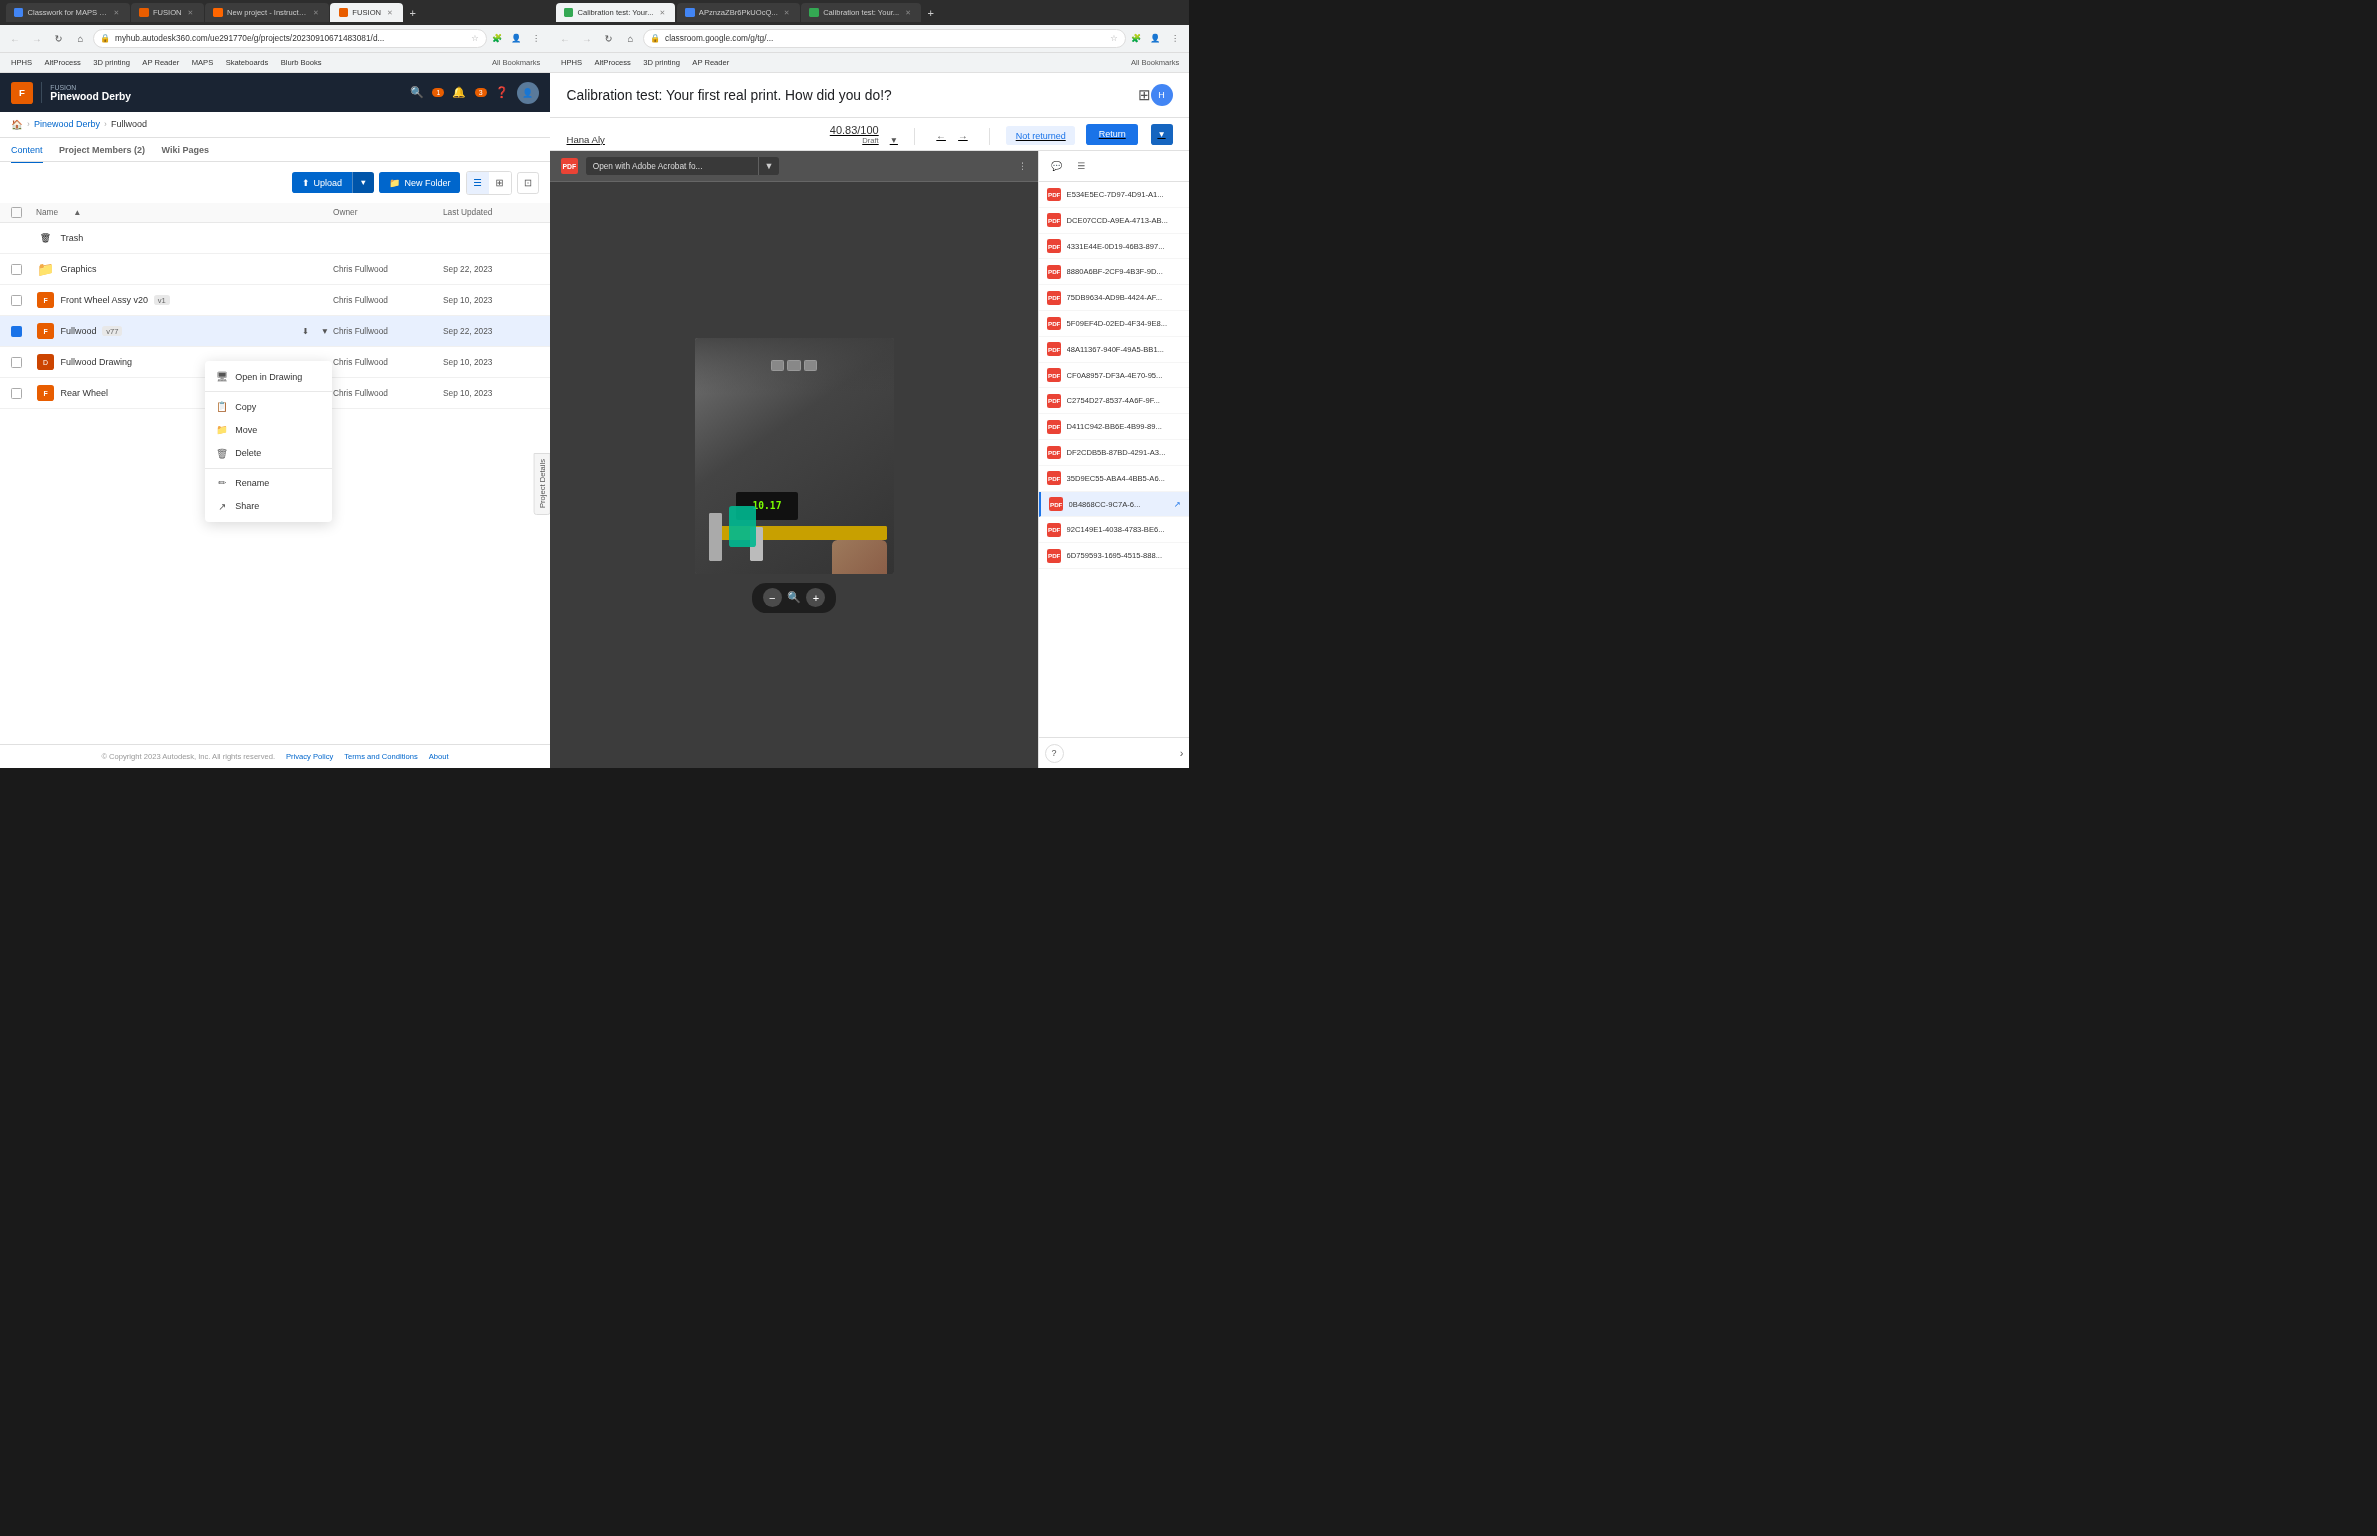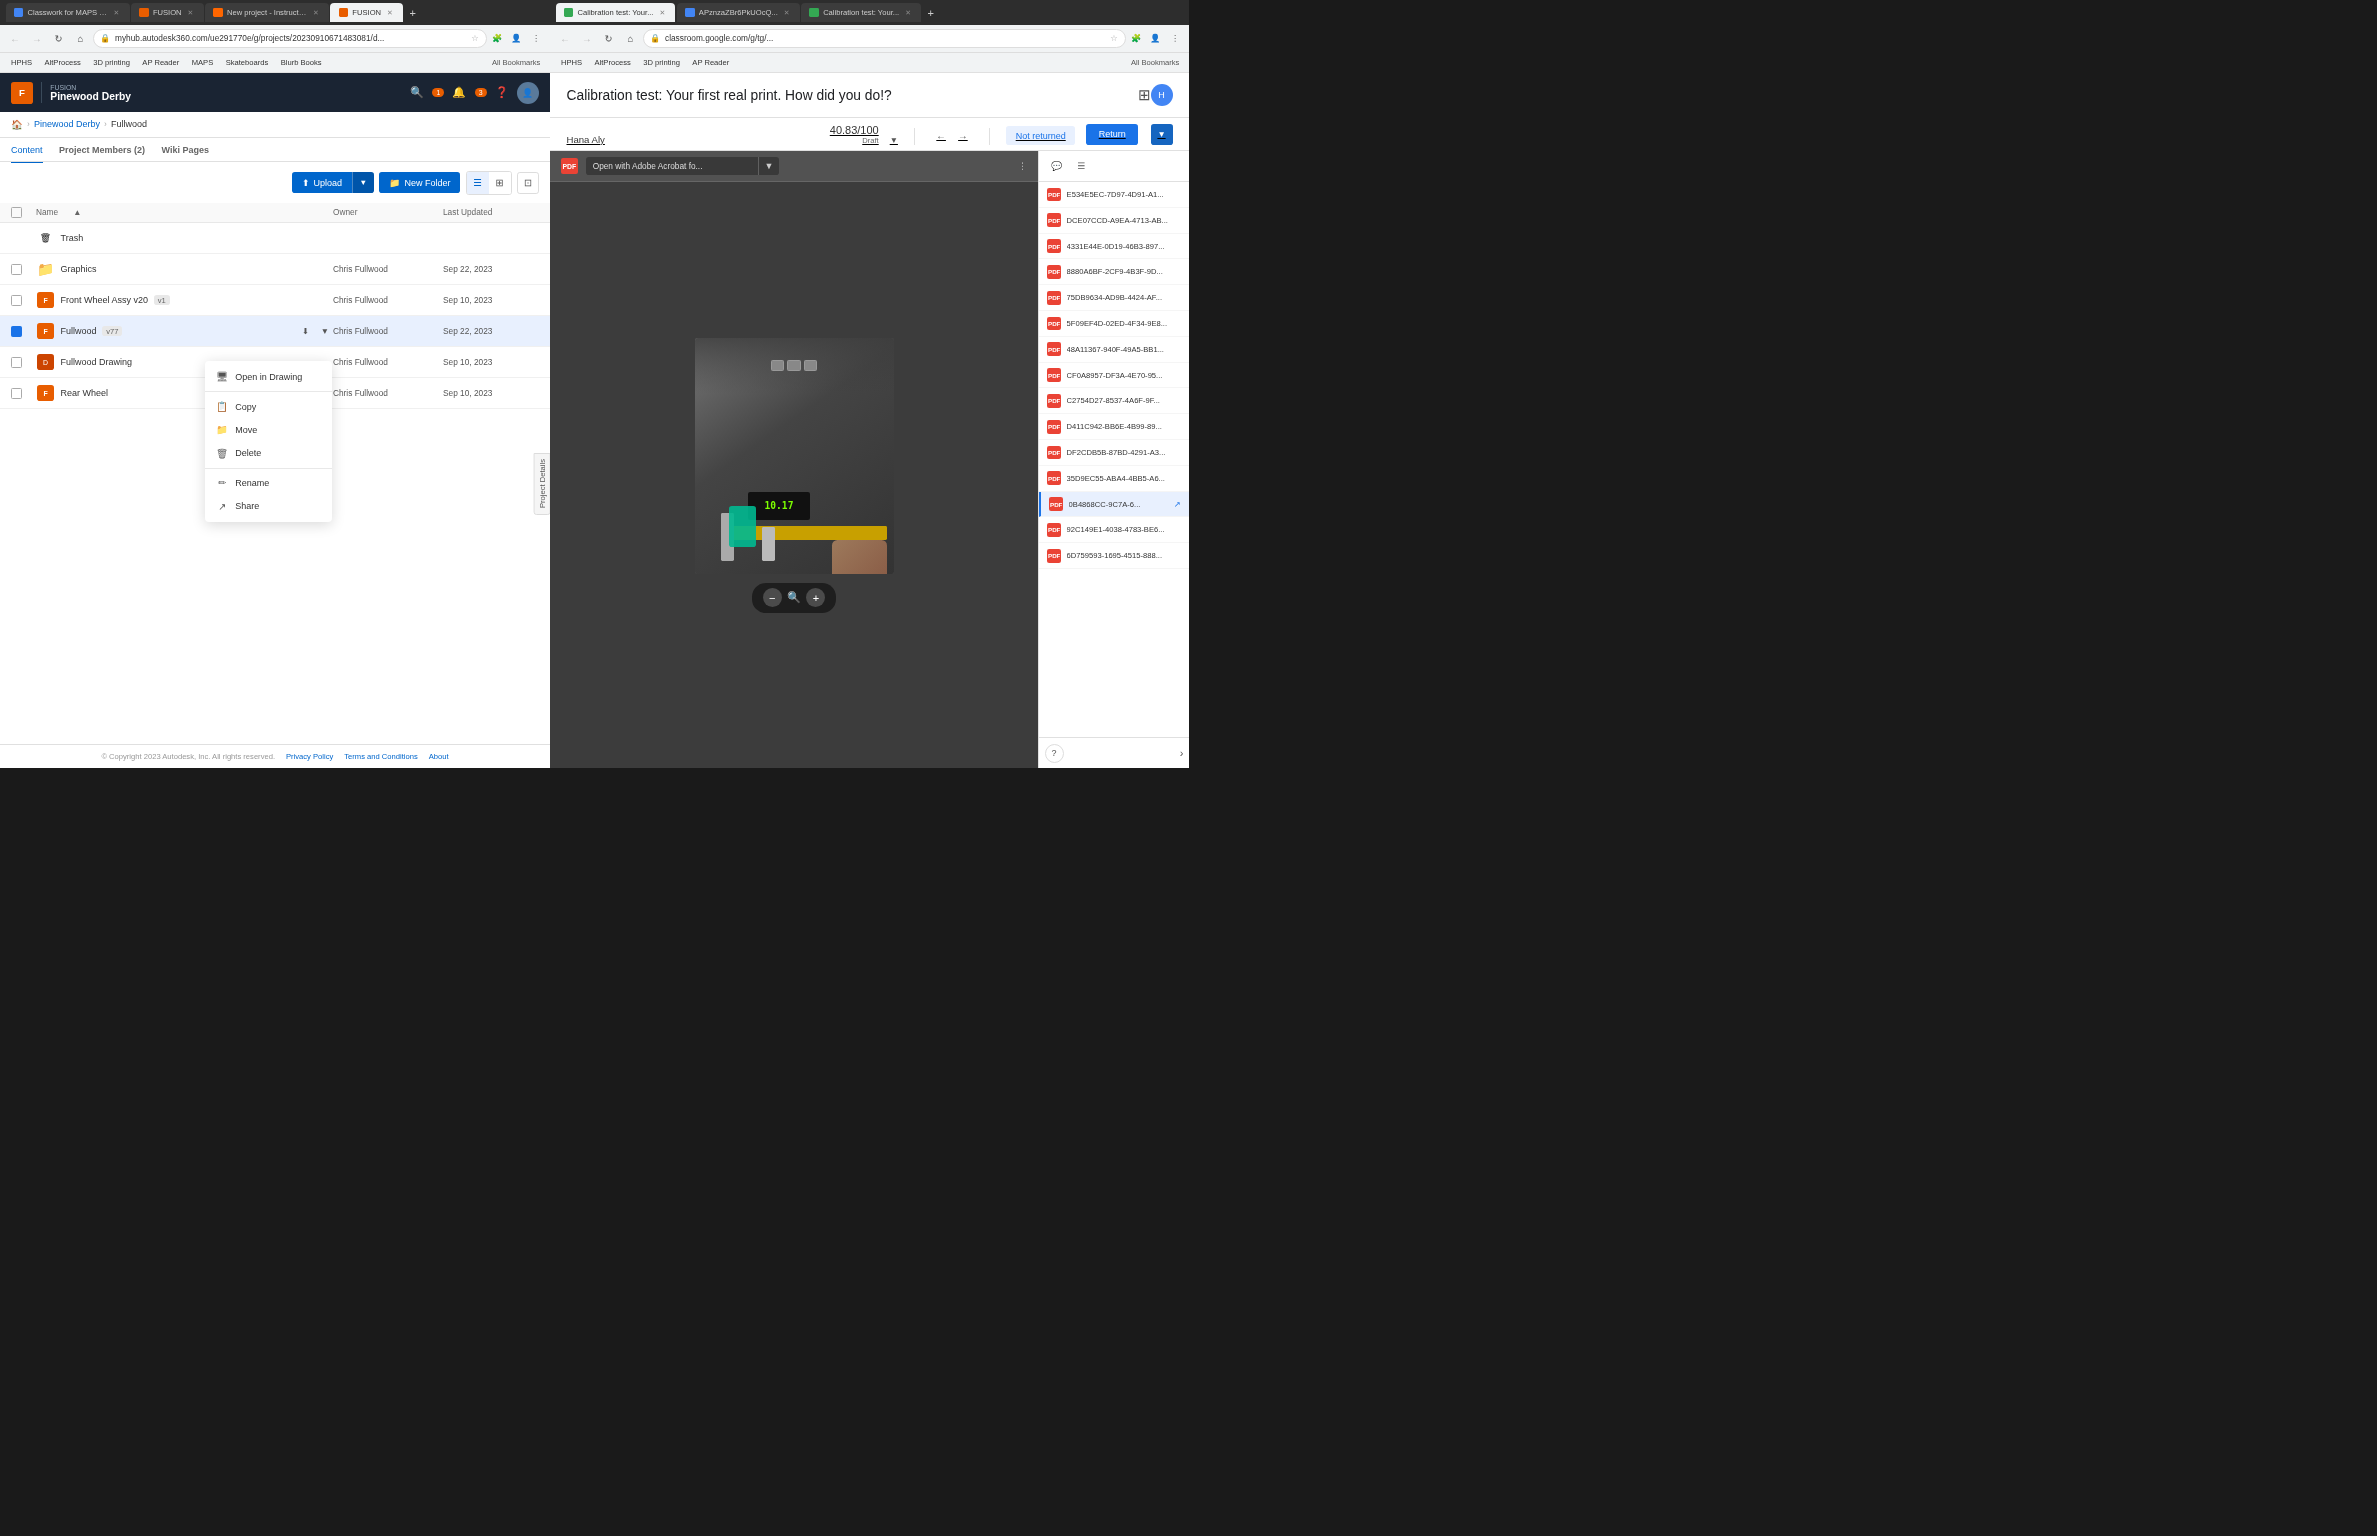--- a/index.html
+++ b/index.html
@@ -529,21 +529,21 @@
             <div style="position:absolute;inset:0;background:linear-gradient(145deg,#777 0%,#444 40%,#333 100%);"></div>
 
             <div style="position:absolute;top:0;left:0;right:0;height:55px;background:linear-gradient(180deg,rgba(60,60,60,0.8),transparent);display:flex;align-items:center;justify-content:center;">
               <div style="display:flex;gap:2.8px;">
                 <div style="width:13.8px;height:11px;background:#888;border-radius:1.4px;border:0.7px solid #999;"></div>
                 <div style="width:13.8px;height:11px;background:#888;border-radius:1.4px;border:0.7px solid #999;"></div>
                 <div style="width:13.8px;height:11px;background:#888;border-radius:1.4px;border:0.7px solid #999;"></div>
               </div>
             </div>
 
-            <div style="position:absolute;bottom:13.8px;left:26px;right:6.9px;height:110px;">
+            <div style="position:absolute;bottom:13.8px;left:14px;right:6.9px;height:110px;">
 
               <div style="position:absolute;bottom:20.6px;left:0;right:0;height:13.8px;background:#c8a000;border-radius:1.4px;"></div>
 
               <div style="position:absolute;bottom:41px;left:27.5px;width:62px;height:27.5px;background:#111;border-radius:2.1px;display:flex;align-items:center;justify-content:center;color:#7dff00;font-size:9.6px;font-family:monospace;font-weight:bold;">10.17</div>
 
               <div style="position:absolute;bottom:0;left:0;width:13.8px;height:48px;background:#aaa;border-radius:1.4px;"></div>
               <div style="position:absolute;bottom:0;left:41px;width:13.8px;height:34px;background:#bbb;border-radius:1.4px;"></div>
             </div>
 
             <div style="position:absolute;bottom:27.5px;left:34px;width:27.5px;height:41px;background:#00b890;border-radius:2.8px;opacity:0.9;"></div>

